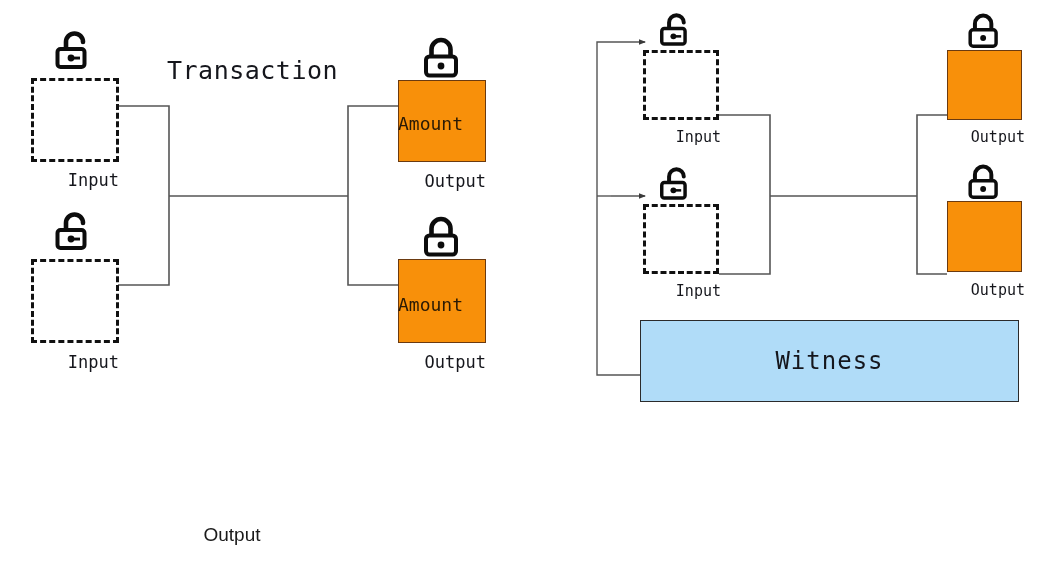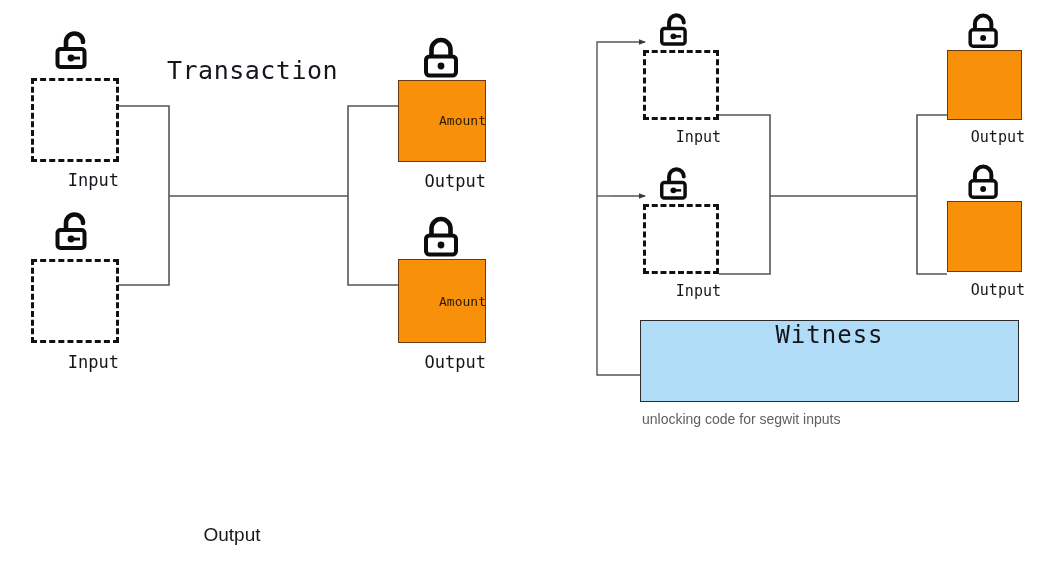--- a/index.html
+++ b/index.html
@@ -42,40 +42,41 @@
   .output-box {
     position: absolute;
     border: 1.5px solid #6b3a10;
     box-sizing: border-box;
   }
   .witness-box {
     position: absolute;
     border: 1.5px solid #2b2b2b;
     box-sizing: border-box;
     display: flex;
+    align-items: center;
     justify-content: center;
   }
 
   
   .mono {
     font-family: "DejaVu Sans Mono", "Liberation Mono", monospace;
     color: #15161c;
     white-space: nowrap;
   }
   .title-text {
     font-size: 25px;
     letter-spacing: 0.5px;
   }
   .box-label {
     font-size: 17px;
     text-align: right;
   }
   .amount-text {
-    font-size: 13px;
-    text-align: right;
+    font-size: 18px;
+    text-align: left;
     color: #2a1a05;
   }
   .witness-text {
     font-size: 24px;
     letter-spacing: 1px;
   }
   .caption-text {
     position: absolute;
     font-family: "Liberation Sans", sans-serif;
     font-size: 14px;
@@ -212,17 +213,16 @@
     <svg class="lock-icon small" viewBox="0 0 44 46" style="left:965px; top:163px;" aria-hidden="true">
       <path d="M11.5 22 L11.5 13.5 A9.5 9.5 0 0 1 30.5 13.5 L30.5 22" fill="none" stroke="#0c0c0c" stroke-width="4.6"></path>
       <rect x="6" y="20.5" width="30" height="19" rx="3.5" fill="#ffffff" stroke="#0c0c0c" stroke-width="4"></rect>
       <circle cx="21" cy="30" r="3.4" fill="#0c0c0c"></circle>
     </svg>
     <div class="mono box-label abs" style="left:945px; top:281px; width:80px; font-size:15px;">Output</div>
 
     <div class="witness-box" style="left:640px; top:320px; width:379px; height:82px; background:#b0dcf8;">
       <span class="mono witness-text">Witness</span>
     </div>
-    <div class="caption-text" style="left:642px; top:411px;">unlocking code for segwit inputs</div>
 
   </div>
 
 </div>
 
 </body></html>

